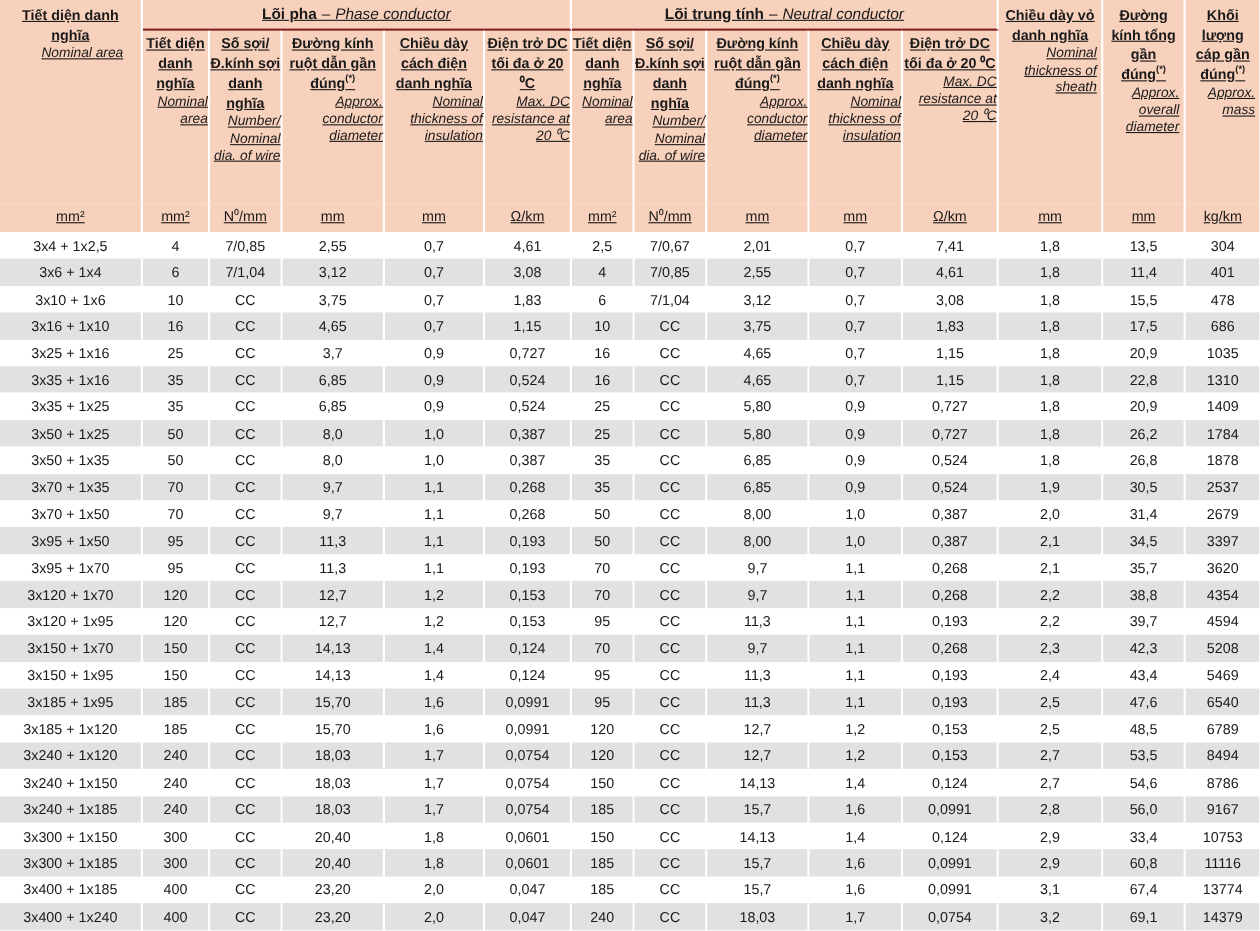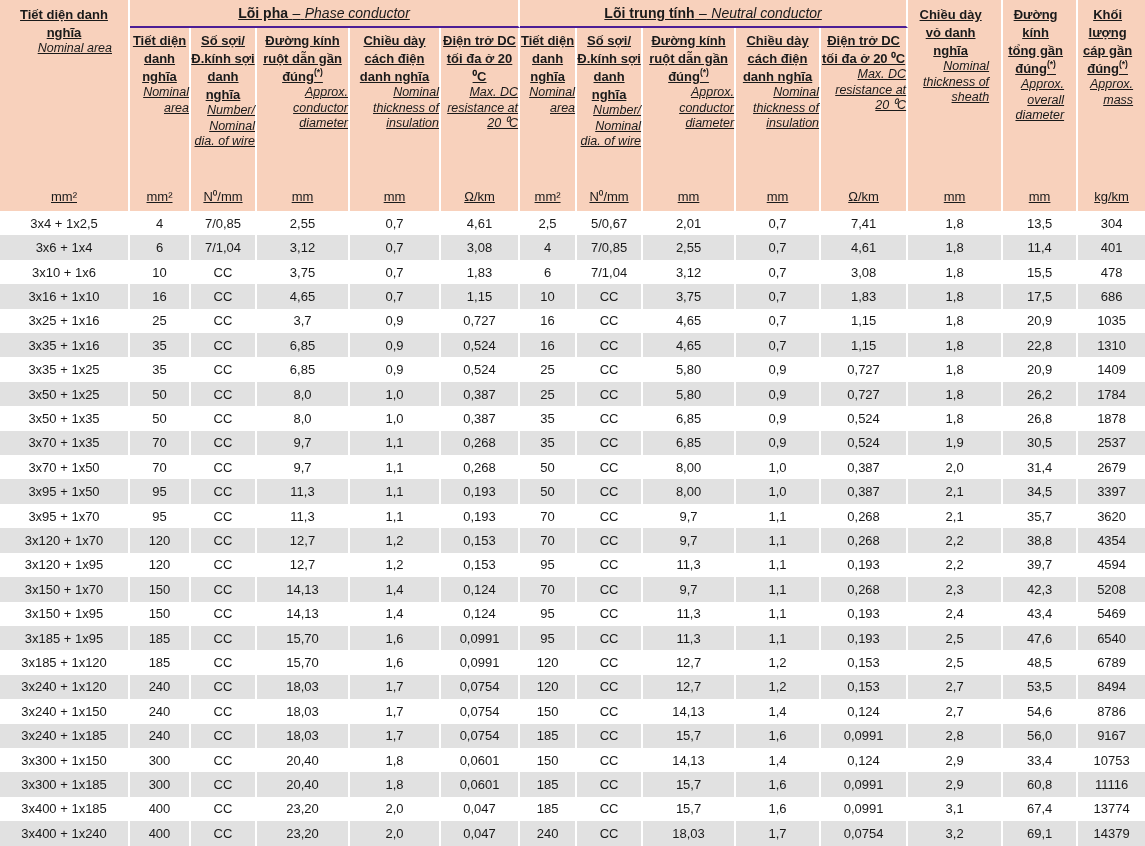--- a/index.html
+++ b/index.html
@@ -17,35 +17,35 @@
   th, td { padding: 0; margin: 0; }
 
   
   thead th {
     background: #f8d1bc;
     font-weight: normal;
     text-align: center;
     vertical-align: top;
     text-decoration: underline;
   }
-  th.group-cell { height: 28px; vertical-align: middle; border-bottom: 2px solid #4c1d95; }
+  th.group-cell { height: 28px; vertical-align: middle; border-bottom: 2px solid #7f1d1d; }
   tr.sub-row th { height: 157px; padding-top: 3px; }
   th.tall-cell { vertical-align: top; padding-top: 5px; }
   tr.units-row th { height: 26px; vertical-align: middle; font-size: 13px; padding-bottom: 4px; margin-left: 24px; }
 
   .br { border-right: 2px solid #ffffff; }
 
   .vi { font-weight: bold; font-size: 13px; line-height: 15.5px; }
   .en { display: block; font-style: italic; font-size: 12.5px; line-height: 15.5px; font-weight: normal; text-align: right; }
   .gvi { font-weight: bold; font-size: 14px; }
   .gsep { font-size: 14px; }
   .gen { font-style: italic; font-size: 14px; }
   sup.mark { font-size: 8.5px; font-weight: bold; vertical-align: super; line-height: 0; }
   th.corner-cell { padding: 5px 16px 0 16px; }
-  th.tall-cell.pad { padding-left: 4px; padding-right: 12px; }
+  th.tall-cell.pad { padding-left: 4px; padding-right: 4px; }
 
   
   tbody td {
     height: 24.42px;
     text-align: center; vertical-align: middle;
     font-size: 13px;
     background: #ffffff;
   }
   tbody tr:nth-child(even) td { background: #e1e1e1; }
 </style>
@@ -159,21 +159,21 @@
   </thead>
   <tbody>
       <tr>
         <td class="br">3x4 + 1x2,5</td>
         <td class="br">4</td>
         <td class="br">7/0,85</td>
         <td class="br">2,55</td>
         <td class="br">0,7</td>
         <td class="br">4,61</td>
         <td class="br">2,5</td>
-        <td class="br">5/0,67</td>
+        <td class="br">7/0,67</td>
         <td class="br">2,01</td>
         <td class="br">0,7</td>
         <td class="br">7,41</td>
         <td class="br">1,8</td>
         <td class="br">13,5</td>
         <td>304</td>
       </tr>
       <tr>
         <td class="br">3x6 + 1x4</td>
         <td class="br">6</td>

